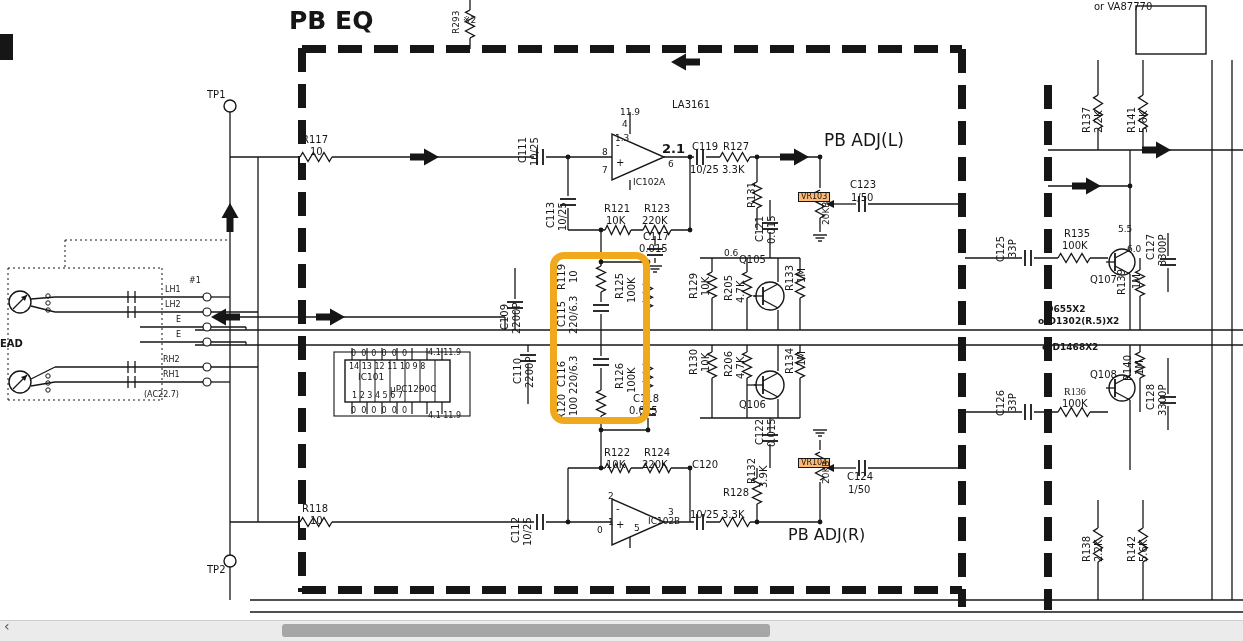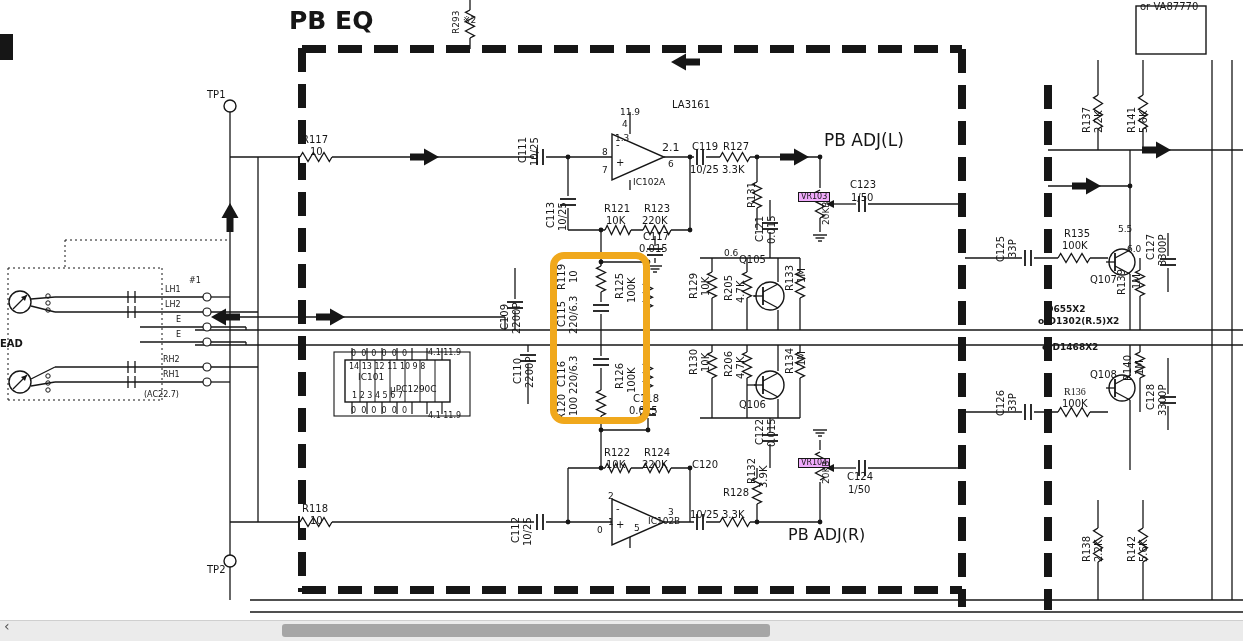--- a/index.html
+++ b/index.html
@@ -5,21 +5,21 @@
   html,body{margin:0;padding:0;}
   body{width:1243px;height:641px;position:relative;background:#fff;overflow:hidden;
        font-family:"DejaVu Sans",sans-serif;color:#141414;}
   #stage{position:absolute;left:0;top:0;width:1243px;height:641px;background:#fff;}
   svg#schem{position:absolute;left:0;top:0;z-index:1;}
   #labels{position:absolute;left:0;top:0;width:1243px;height:641px;z-index:2;pointer-events:none;}
   .lbl{position:absolute;font-size:10px;line-height:1.05;white-space:pre;color:#161616;
        font-family:"DejaVu Sans",sans-serif;}
   .lbl.bold{font-weight:bold;}
   .lbl.rot{transform:rotate(-90deg);transform-origin:0 0;}
-  .lbl.boxed{border:1px solid #161616;background:#f0abfc;padding:0 2px;}
+  .lbl.boxed{border:1px solid #161616;background:#fdba74;padding:0 2px;}
   #hl{position:absolute;z-index:3;left:550px;top:252px;width:100px;height:172px;
       box-sizing:border-box;border:7px solid #F0A81C;border-radius:14px;background:transparent;}
   #sb{position:absolute;z-index:4;left:0;top:620px;width:1243px;height:21px;
       background:#ebebeb;border-top:1px solid #cfcfcf;box-sizing:border-box;}
   #sb-thumb{position:absolute;left:282px;top:3px;width:488px;height:13px;background:#a6a6a6;border-radius:3px;}
   #backg{position:absolute;z-index:5;left:4px;top:618px;font-size:14px;color:#555;}
 </style>
 </head>
 <body>
 
@@ -357,34 +357,34 @@
       <line x1="818" y1="241" x2="822" y2="241" stroke="#161616" stroke-width="1.4"></line>
       <line x1="813" y1="430" x2="827" y2="430" stroke="#161616" stroke-width="1.4"></line>
       <line x1="815.5" y1="433" x2="824.5" y2="433" stroke="#161616" stroke-width="1.4"></line>
       <line x1="818" y1="436" x2="822" y2="436" stroke="#161616" stroke-width="1.4"></line>
       <rect x="0" y="34" width="13" height="26" fill="#161616"></rect>
     </svg>
   <div id="labels">
       <div class="lbl bold" style="left: 289px; top: 8px; font-size: 25px;">PB EQ</div>
       <div class="lbl rot" style="left: 452px; top: 34px; font-size: 9px;">R293</div>
       <div class="lbl" style="left: 463px; top: 16px; font-size: 9px;">※2</div>
-      <div class="lbl" style="left: 1140px; top: 2px; font-size: 10px;">or VA87770</div>
+      <div class="lbl" style="left: 1094px; top: 2px; font-size: 10px;">or VA87770</div>
       <div class="lbl" style="left: 207px; top: 90px; font-size: 10px;">TP1</div>
       <div class="lbl" style="left: 302px; top: 135px;">R117</div>
       <div class="lbl" style="left: 310px; top: 147px;">10</div>
       <div class="lbl rot" style="left: 518px; top: 163px;">C111</div>
       <div class="lbl rot" style="left: 530px; top: 166px;">10/25</div>
       <div class="lbl" style="left: 620px; top: 108px; font-size: 9px;">11.9</div>
       <div class="lbl" style="left: 622px; top: 120px; font-size: 9px;">4</div>
       <div class="lbl" style="left: 598px; top: 134px; font-size: 9px; margin-left: 17px;">1.3</div>
       <div class="lbl" style="left: 602px; top: 148px; font-size: 9px;">8</div>
       <div class="lbl" style="left: 616px; top: 140px; font-size: 10px;">-</div>
       <div class="lbl" style="left: 616px; top: 158px; font-size: 10px;">+</div>
       <div class="lbl" style="left: 602px; top: 166px; font-size: 9px;">7</div>
-      <div class="lbl" style="left: 662px; top: 142px; font-size: 11px;">2.1</div>
+      <div class="lbl" style="left: 662px; top: 142px; font-size: 13px; font-weight: bold;">2.1</div>
       <div class="lbl" style="left: 668px; top: 160px; font-size: 9px;">6</div>
       <div class="lbl" style="left: 633px; top: 178px; font-size: 9px;">IC102A</div>
       <div class="lbl" style="left: 672px; top: 100px; font-size: 10px;">LA3161</div>
       <div class="lbl" style="left: 692px; top: 142px;">C119</div>
       <div class="lbl" style="left: 690px; top: 165px;">10/25</div>
       <div class="lbl" style="left: 723px; top: 142px;">R127</div>
       <div class="lbl" style="left: 722px; top: 165px;">3.3K</div>
       <div class="lbl" style="left: 824px; top: 132px; font-size: 17px;">PB ADJ(L)</div>
       <div class="lbl boxed" style="left: 798px; top: 192px; font-size: 8px;">VR103</div>
       <div class="lbl rot" style="left: 822px; top: 225px; font-size: 9px;">20KB</div>

